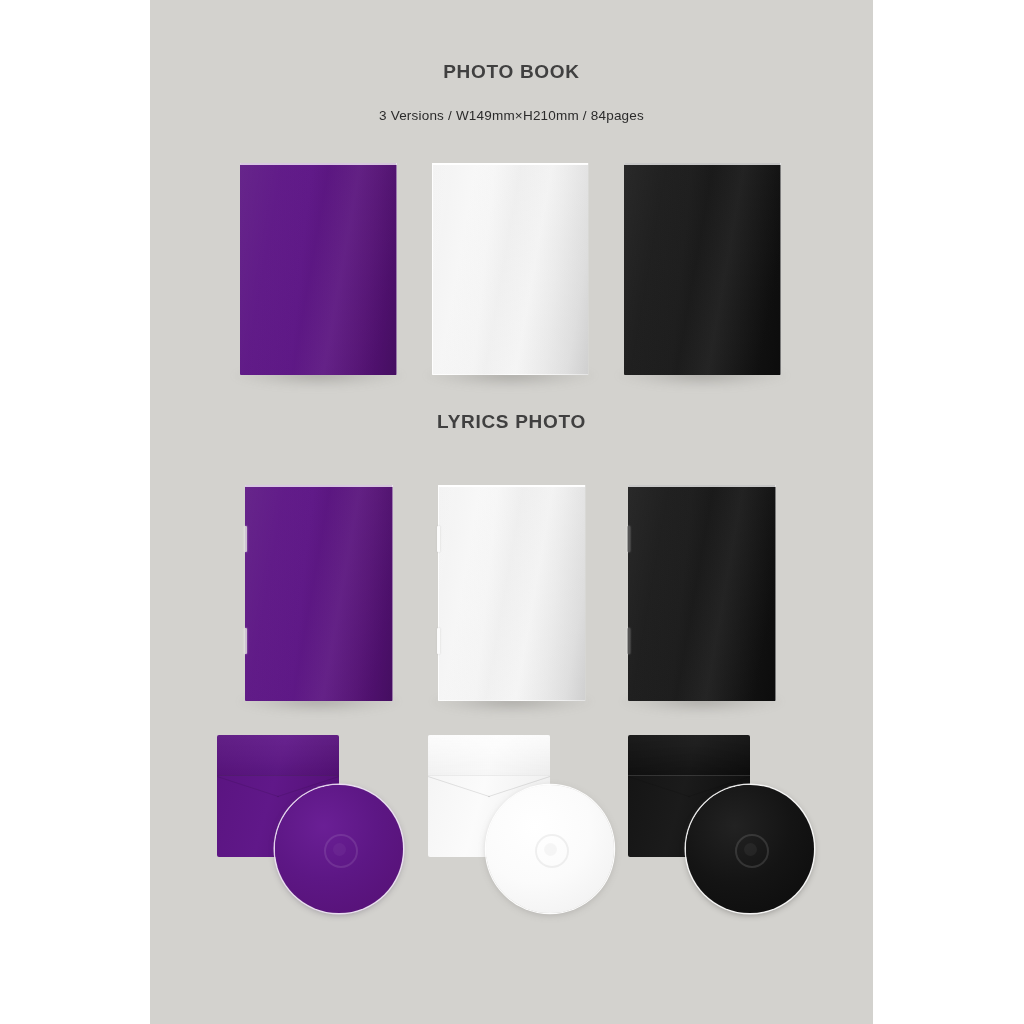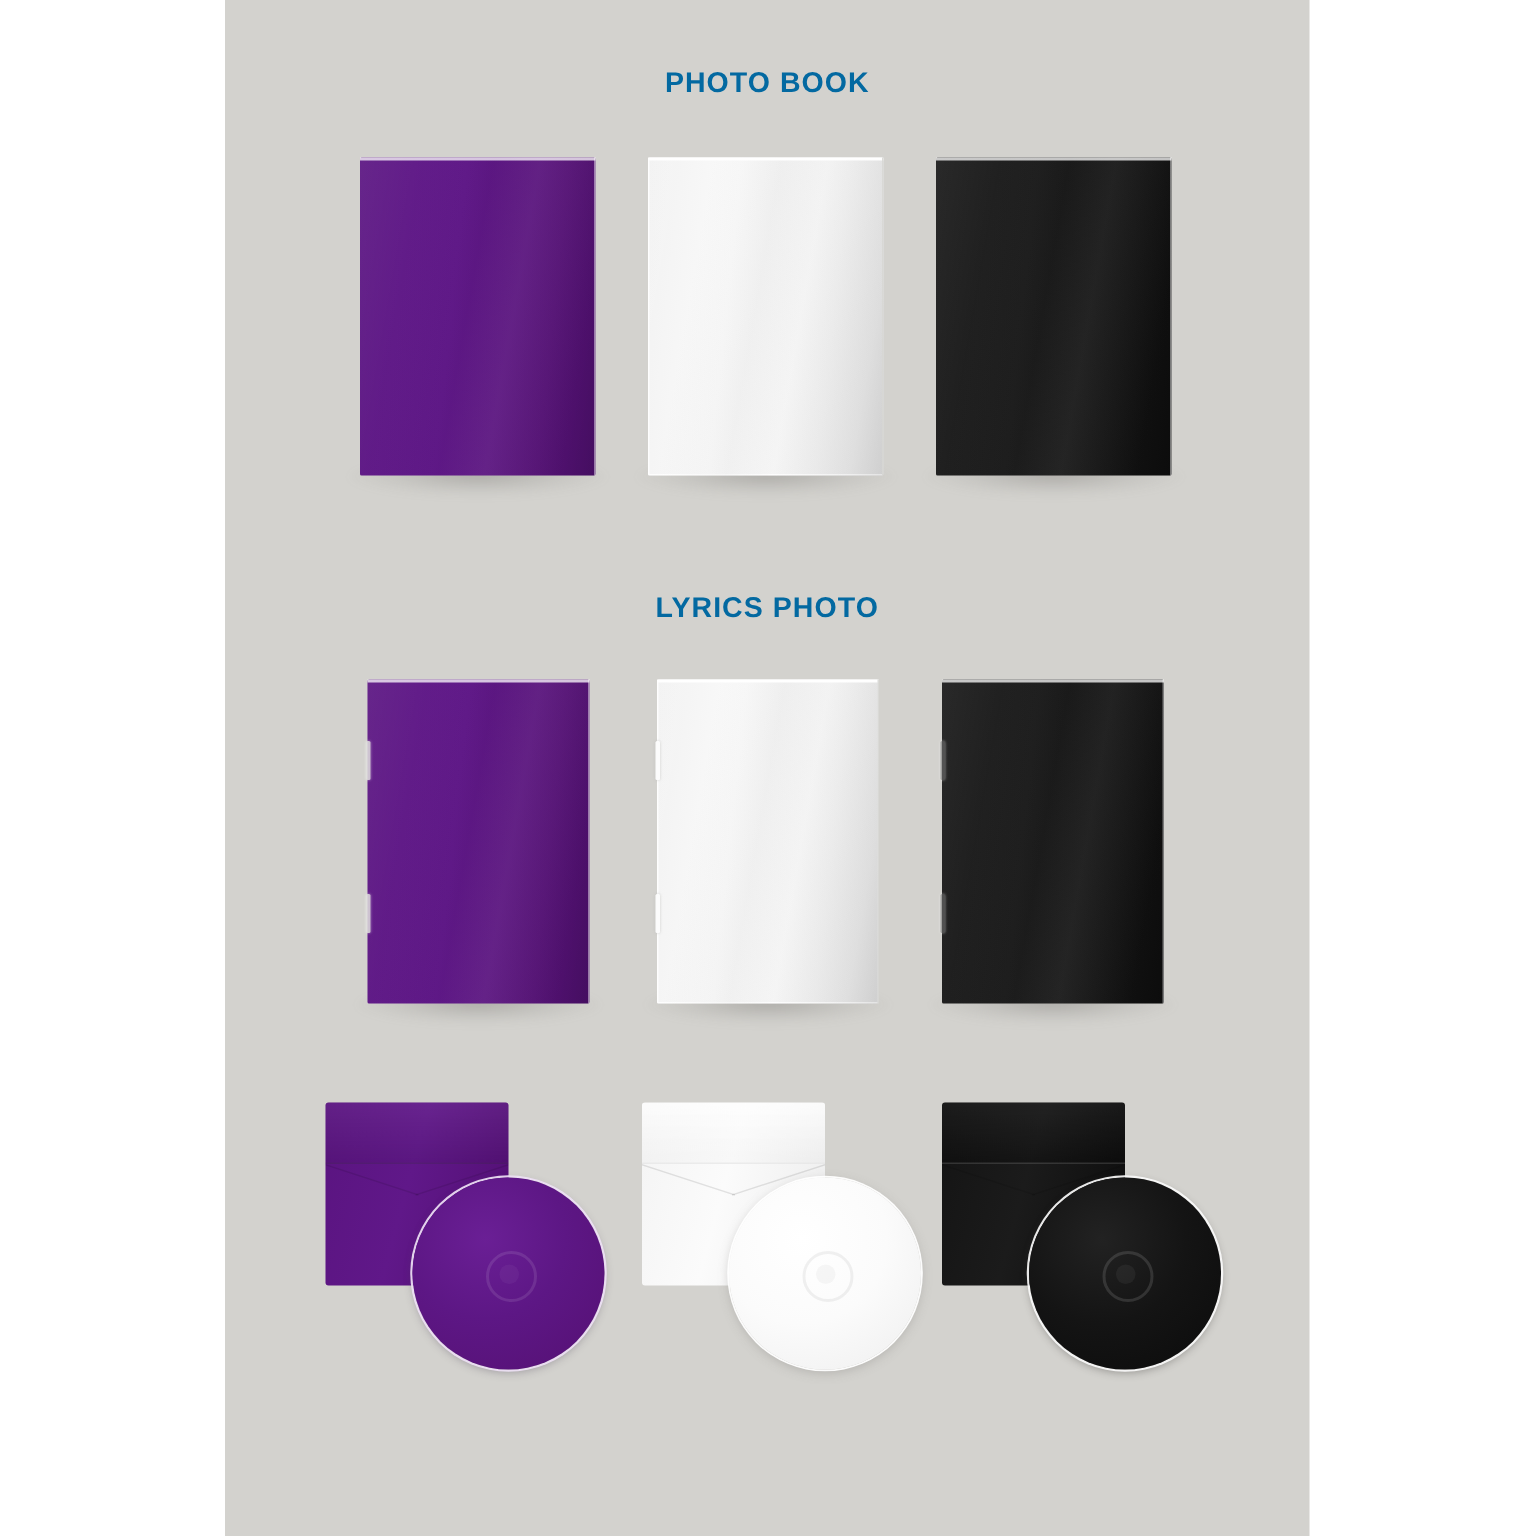--- a/index.html
+++ b/index.html
@@ -33,22 +33,22 @@
   .section { position: absolute; left: 0; width: 723px; }
   #section-photo  { top: 0px; }
   #section-lyrics { top: 348px; }
   #section-cdr    { top: 693px; }
 
   .sec-title {
     text-align: center;
     font-size: 19px;
     font-weight: 700;
     letter-spacing: 0.7px;
-    color: #0369a1;
-    margin: 0;
+    color: #404040;
+    margin: 16px;
     line-height: 1;
   }
   #section-photo  .sec-title { padding-top: 46px; }
   #section-lyrics .sec-title { padding-top: 48px; }
   #section-cdr    .sec-title { padding-top: 45px; }
 
   .sec-sub {
     text-align: center;
     font-size: 13.5px;
     font-weight: 400;
@@ -218,20 +218,21 @@
 </style>
 </head>
 <body>
 
 <div id="sheet">
 
   <div id="panel">
 
     <div class="section" id="section-photo">
       <div class="sec-title">PHOTO BOOK</div>
+      <div class="sec-sub">3 Versions / W149mm×H210mm / 84pages</div>
 
       <div class="row">
         <div class="book v-purple" style="left:90px; top:40px; width:157px; height:212px;">
           <div class="floor"></div>
           <div class="cover"></div>
           <div class="sheen"></div>
           <div class="topedge"></div>
           <div class="rightedge"></div>
         </div>
 

